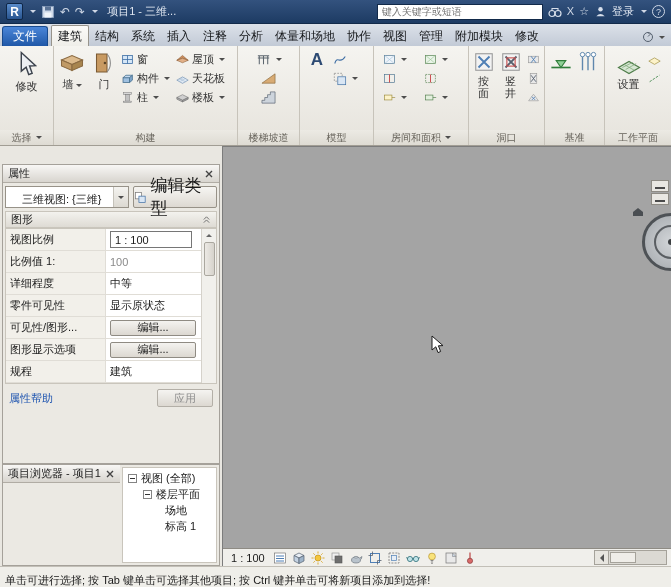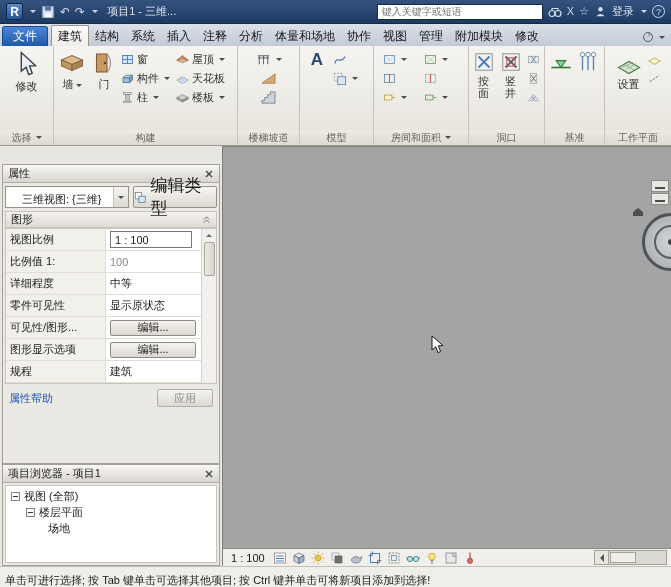--- a/index.html
+++ b/index.html
@@ -39,21 +39,21 @@
   .bigbtn{display:flex;flex-direction:column;align-items:center;padding-top:3px;gap:2px;font-size:11px;color:#333;border-radius:2px}
   .medbtn{display:flex;align-items:center;gap:3px;height:19px;padding:0 2px;font-size:11px;color:#333;white-space:nowrap}
   .btncol{display:flex;flex-direction:column;padding-top:2px}
   .vlabel{width:13px;line-height:12px;word-break:break-all;text-align:center}
   .bigA{font-weight:bold;font-size:17px;color:#2d4a73;line-height:1}
   
   .main{position:absolute;left:0;top:146px;width:671px;height:420px;display:flex}
   .left{width:222px;padding:18px 2px 0 2px;display:flex;flex-direction:column;}
   .palette{background:#ebe9e3;border:1px solid #a5a19a}
   .props{height:300px;overflow:hidden}
-  .pbrowser{flex:1;overflow:hidden;display:flex;flex-direction:column}
+  .pbrowser{flex:1;overflow:hidden;display:flex;flex-direction:row}
   .pal-title{height:18px;background:linear-gradient(#f8f7f5,#d8d5cf);border-bottom:1px solid #b0aca4;
              display:flex;align-items:center;padding:0 5px;gap:4px}
   .pal-title span{flex:1}
   .type-box{margin:3px 2px 0;height:48px;background:#fff;border:1px solid #979288;display:flex;align-items:center;gap:10px;padding:0 5px}
   .type-box .caret{margin-left:auto}
   .sel-row{display:flex;gap:4px;margin:3px 2px 0;height:22px}
   .view-select{flex:1;background:#fff;border:1px solid #979288;display:flex;align-items:flex-end;padding-left:16px;overflow:hidden}
   .dd{width:15px;height:100%;margin-left:auto;border-left:1px solid #c5c2ba;display:flex;align-items:center;justify-content:center;
       background:linear-gradient(#f4f3f0,#dcd9d2)}
   .dd .caret{margin:0}
@@ -553,20 +553,23 @@
             <span class="exp"></span>
             <span>视图 (全部)</span>
           </div>
         <div class="titem d1">
             <span class="exp"></span>
             <span>楼层平面</span>
           </div>
         <div class="titem d2">
             <span>场地</span>
           </div>
+        <div class="titem d2">
+            <span>标高 1</span>
+          </div>
       </div>
     </div>
   </div>
 
   <div class="canvas">
     <div class="minstub">
       <div class="mbar"></div>
       <div class="mbar"></div>
     </div>
     <svg class="wheel-home" width="12" height="10" viewBox="0 0 12 10">

